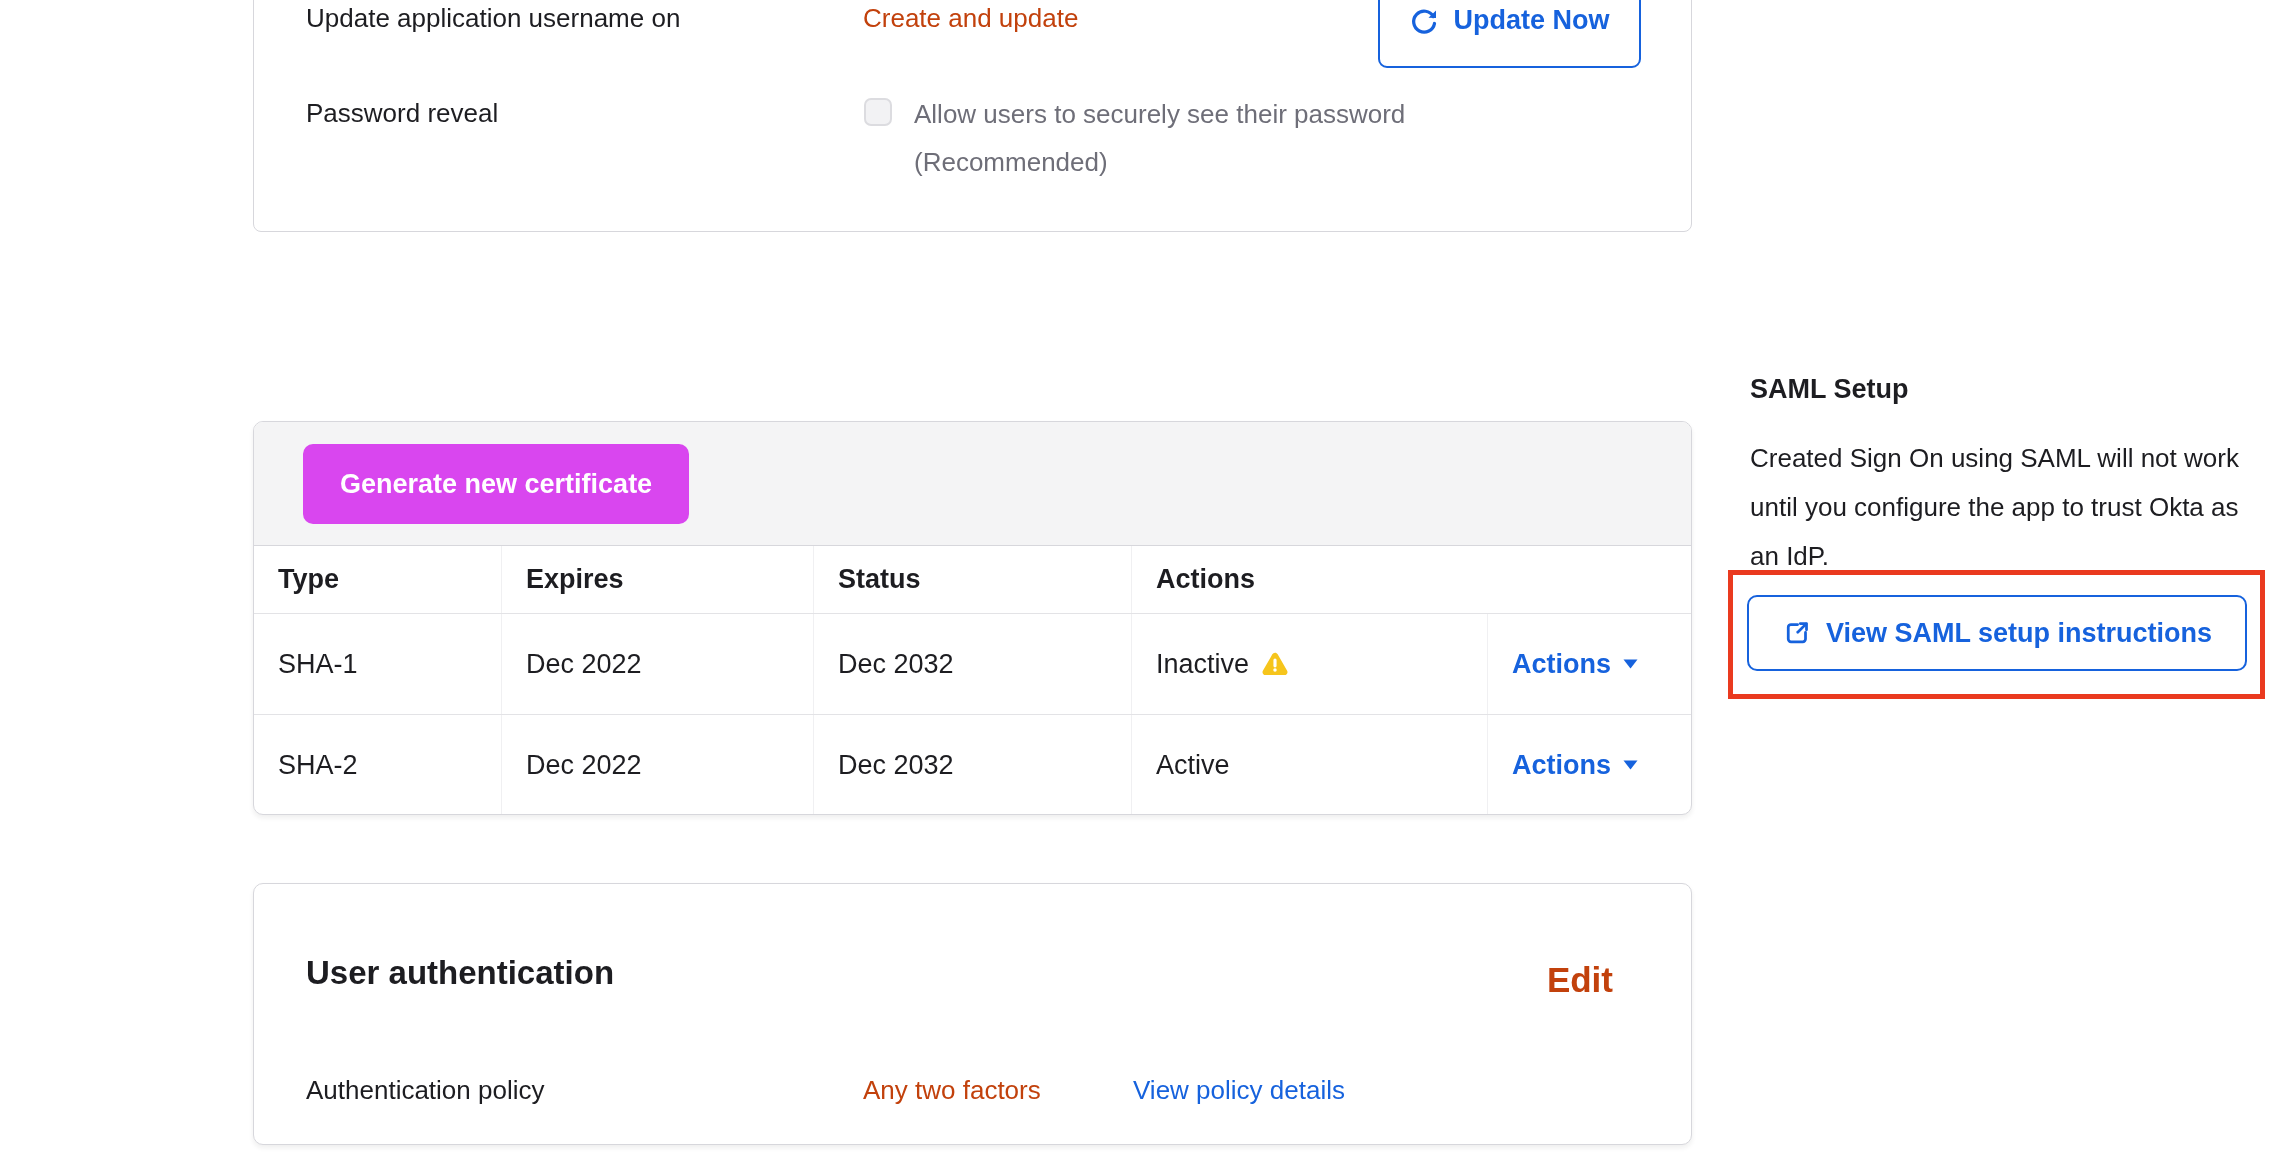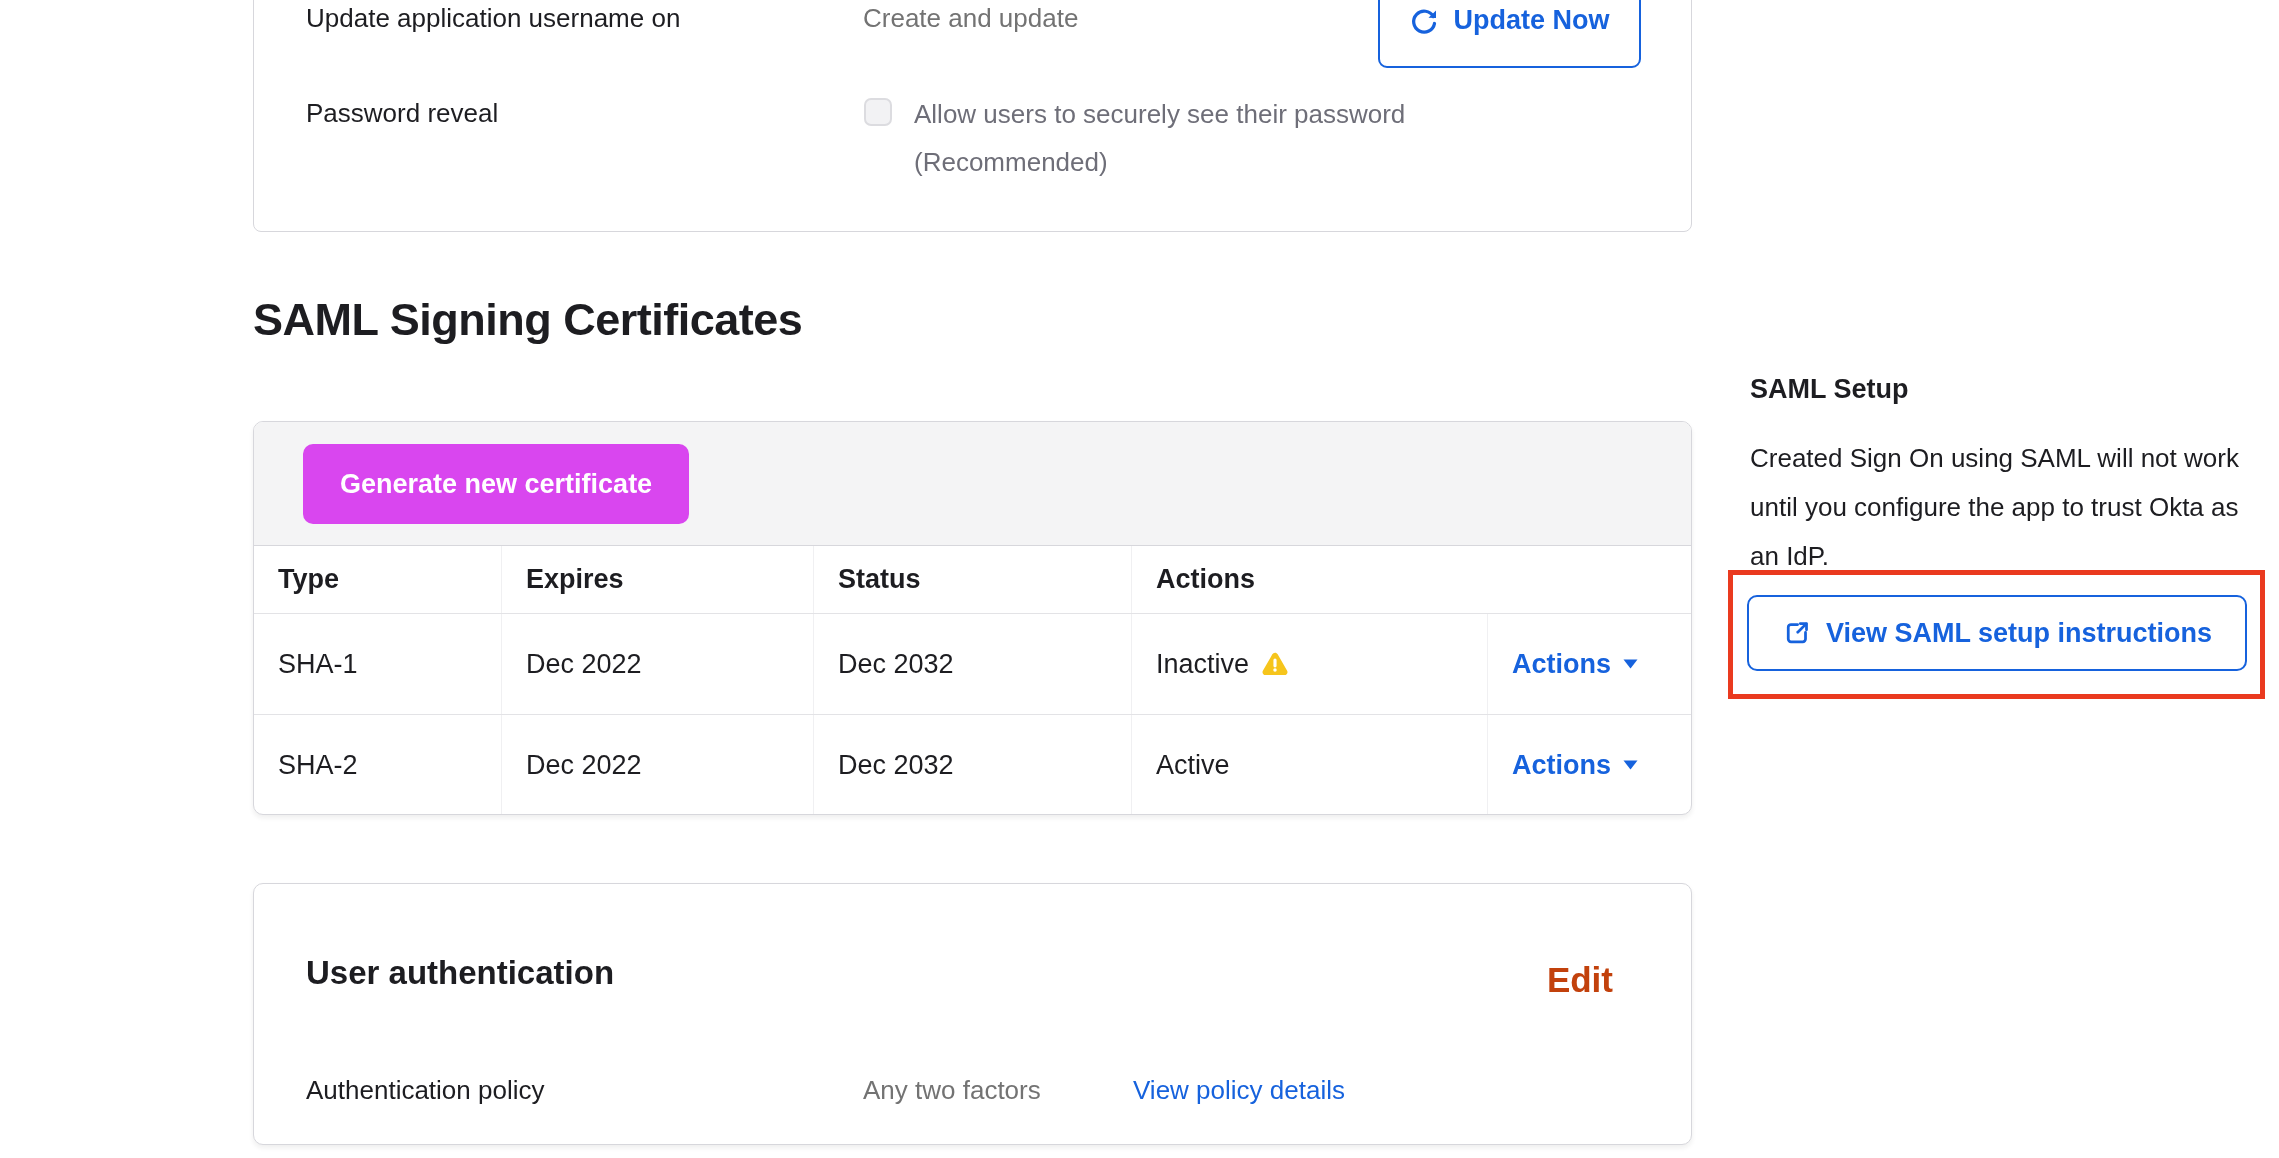--- a/index.html
+++ b/index.html
@@ -7,21 +7,21 @@
        font-family:"Liberation Sans", sans-serif;color:#1d1d21;}
   .canvas{position:relative;width:2224px;height:1158px;}
 
   
   .card{position:absolute;background:#fff;border:1px solid #d7d7dc;border-radius:10px;box-sizing:border-box;}
   .card-shadow{box-shadow:0 3px 5px rgba(29,29,33,.07);}
 
   
   #app-settings-card{left:253px;top:-42px;width:1439px;height:274px;border-radius:8px;}
   .fieldlabel{position:absolute;font-size:26px;color:#1d1d21;white-space:nowrap;}
-  .fieldvalue{position:absolute;font-size:26px;color:#737373;white-space:nowrap;}
+  .fieldvalue{position:absolute;font-size:26px;color:#c2410c;white-space:nowrap;}
   .muted{color:#6e6e78;}
 
   .btn-outline{position:absolute;display:flex;align-items:center;justify-content:center;gap:14px;
     background:#fff;border:2px solid #1662dd;border-radius:9px;color:#1662dd;
     font-size:27px;font-weight:bold;box-sizing:border-box;cursor:pointer;}
   #update-now-button{left:1124px;top:14px;width:263px;height:95px;}
 
   .checkbox{position:absolute;width:28px;height:28px;border-radius:7px;background:#f2f2f4;
     border:2px solid #dcdce0;box-sizing:border-box;}
 
@@ -75,21 +75,20 @@
       </span>
       <span>Update Now</span>
     </button>
 
     <div class="fieldlabel" style="left:52px;top:139px;">Password reveal</div>
     <div class="checkbox" style="left:610px;top:139px;"></div>
     <div class="fieldvalue muted" style="left:660px;top:140px;">Allow users to securely see their password</div>
     <div class="fieldvalue muted" style="left:660px;top:188px;">(Recommended)</div>
   </div>
 
-  <h1 id="certs-title" style="margin:0;">SAML Signing Certificates</h1>
 
   <div id="certs-card" class="card card-shadow">
     <div class="toolbar">
       <button id="generate-cert-button">Generate new certificate</button>
     </div>
 
     <div class="trow thead">
       <div>Type</div>
       <div>Expires</div>
       <div>Status</div>

